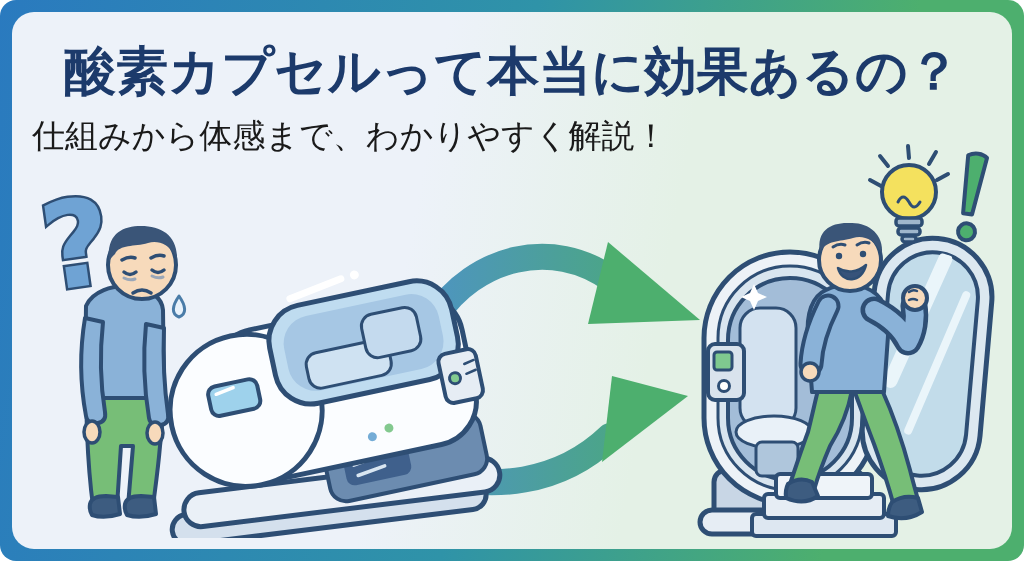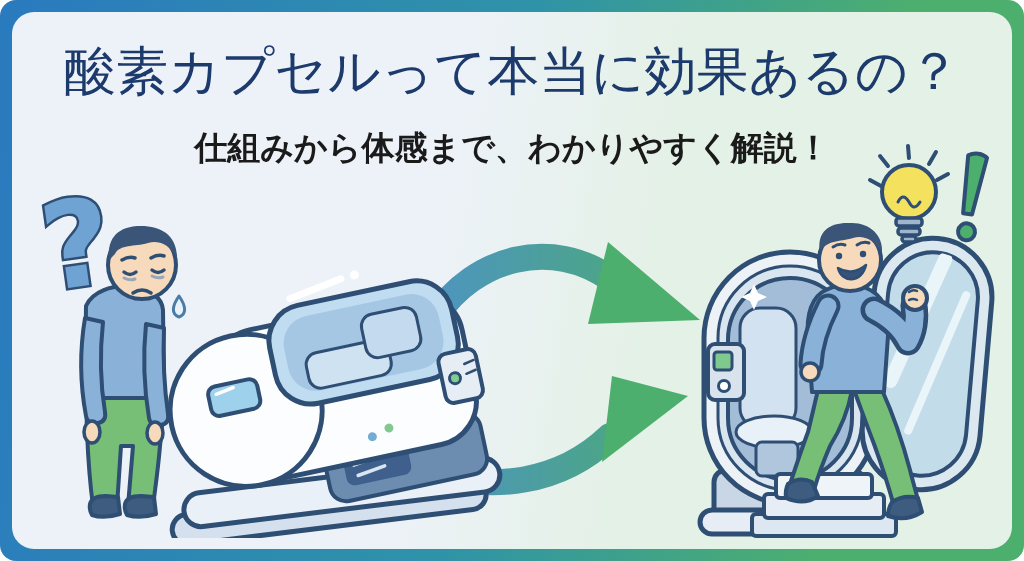--- a/index.html
+++ b/index.html
@@ -14,23 +14,23 @@
     --shoe-navy:#3D5C80;
   }
   html,body{margin:0;padding:0;width:1024px;height:561px;background:#ffffff;
     font-family:"Liberation Sans","DejaVu Sans",sans-serif;overflow:hidden;}
   .frame{position:absolute;left:0;top:0;width:1024px;height:561px;box-sizing:border-box;
     padding:12px;border-radius:16px;
     background:linear-gradient(100deg,var(--frame-blue) 0%,#2F93A8 48%,var(--frame-green) 82%);}
   .card{position:relative;width:100%;height:100%;border-radius:22px;overflow:hidden;
     background:linear-gradient(100deg,var(--bg-left) 0%,var(--bg-left) 40%,var(--bg-right) 64%,var(--bg-right) 100%);}
   .title{margin:30px 20px 0;text-align:center;font-size:52px;line-height:1.12;
-    font-weight:400;color:var(--title-navy);letter-spacing:0px;}
-  .subtitle{margin:26px 20px 0;text-align:center;font-size:33px;line-height:1.32;
-    font-weight:700;color:var(--subtitle-black);}
+    font-weight:700;color:var(--title-navy);letter-spacing:0px;}
+  .subtitle{margin:14px 20px 0;text-align:left;font-size:33px;line-height:1.32;
+    font-weight:400;color:var(--subtitle-black);}
   .scene{position:absolute;left:0;top:128px;width:100%;height:398px;display:block;}
   
   .ol{stroke:var(--outline-navy);stroke-linecap:round;stroke-linejoin:round;}
   .f-skin{fill:var(--skin);} .f-hair{fill:var(--hair-navy);}
   .f-shirt{fill:var(--shirt-blue);} .f-pants{fill:var(--pants-green);}
   .f-shoe{fill:var(--shoe-navy);} .f-white{fill:var(--capsule-white);}
   .f-glass{fill:var(--glass-blue);} .f-bulb{fill:var(--bulb-yellow);}
   .f-green{fill:var(--accent-green);}
   .qm{fill:var(--question-blue);stroke:var(--outline-navy);stroke-width:5px;paint-order:stroke;
     font-weight:bold;font-family:"DejaVu Sans","Liberation Sans",sans-serif;}

